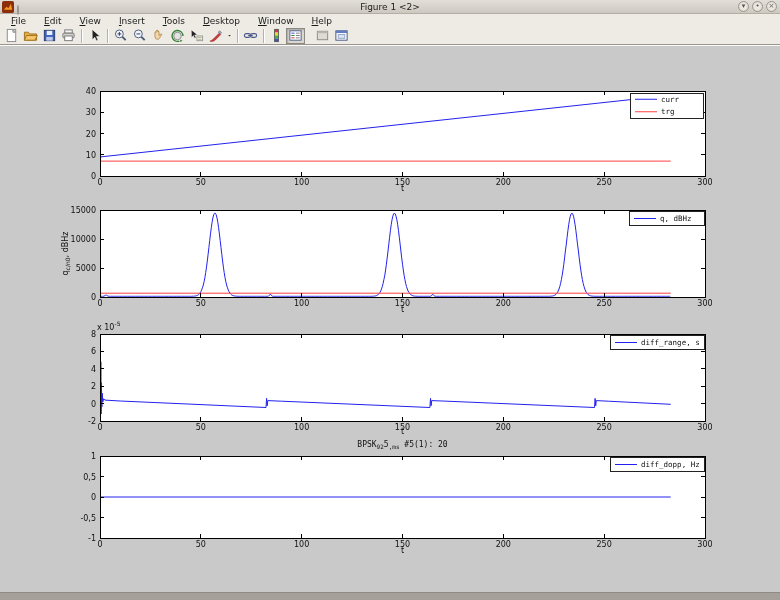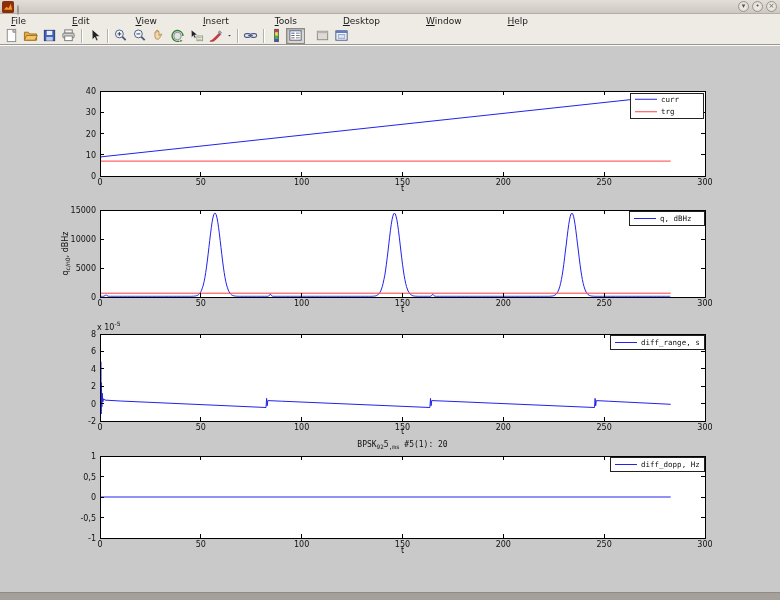--- a/index.html
+++ b/index.html
@@ -9,21 +9,21 @@
   .titlebar{position:relative;height:14px;background:linear-gradient(#e2dfd8,#cdc9c1);
             border-bottom:1px solid #b3afa7;display:flex;align-items:center;box-sizing:border-box;}
   .titlebar .title{position:absolute;left:0;right:0;text-align:center;font-size:9px;color:#222;}
   .tb-left{display:flex;align-items:center;gap:3px;margin-left:2px;z-index:2;}
   .tb-right{position:absolute;right:3px;top:1px;display:flex;gap:3px;z-index:2;}
   .circle-btn{width:11px;height:11px;border-radius:50%;background:radial-gradient(#f6f3ec,#d9d5cc);
               border:1px solid #9a968d;box-sizing:border-box;font-size:7px;line-height:9px;
               text-align:center;color:#555;cursor:default;}
   .app-icon svg{display:block;}
   
-  .menubar{height:13px;background:#eeebe4;display:flex;align-items:center;font-size:9px;color:#1a1a1a;gap:28px;}
+  .menubar{height:13px;background:#eeebe4;display:flex;align-items:center;font-size:9px;color:#1a1a1a;}
   .menu-item{padding:0 9px;cursor:default;}
   .menu-item:first-child{margin-left:2px;}
   .mn{text-decoration:underline;}
   
   .toolbar{height:18px;background:#eeebe4;border-bottom:1px solid #9a968f;box-sizing:border-box;
            display:flex;align-items:center;padding-left:2px;}
   .tool-btn{width:19px;height:16px;display:flex;align-items:center;justify-content:center;
             border:1px solid transparent;box-sizing:border-box;}
   .tool-btn.narrow{width:9px;}
   .tool-btn.active{border:1px solid #8d8a83;background:#dcd9d1;box-shadow:inset 1px 1px 2px rgba(0,0,0,.25);}
@@ -46,20 +46,21 @@
   <div class="titlebar">
     <div class="tb-left">
       <span class="app-icon">
         <svg width="12" height="12" viewBox="0 0 13 13">
             <rect width="13" height="13" rx="2" fill="#8c2e0b"></rect>
             <path d="M2 9.5l3-3.2 2 1.6 2.6-4.9 1.4 6.5z" fill="#f59a23"></path>
           </svg>
       </span>
       <span id="left-controls"><span class="circle-btn"></span></span>
     </div>
+    <span class="title">Figure 1 &lt;2&gt;</span>
     <div class="tb-right" id="right-controls">
         <span class="circle-btn">▾</span>
         <span class="circle-btn">•</span>
         <span class="circle-btn">×</span>
       </div>
   </div>
 
   <nav class="menubar" id="menubar">
       <span class="menu-item"><span class="mn">F</span>ile</span>
       <span class="menu-item"><span class="mn">E</span>dit</span>

